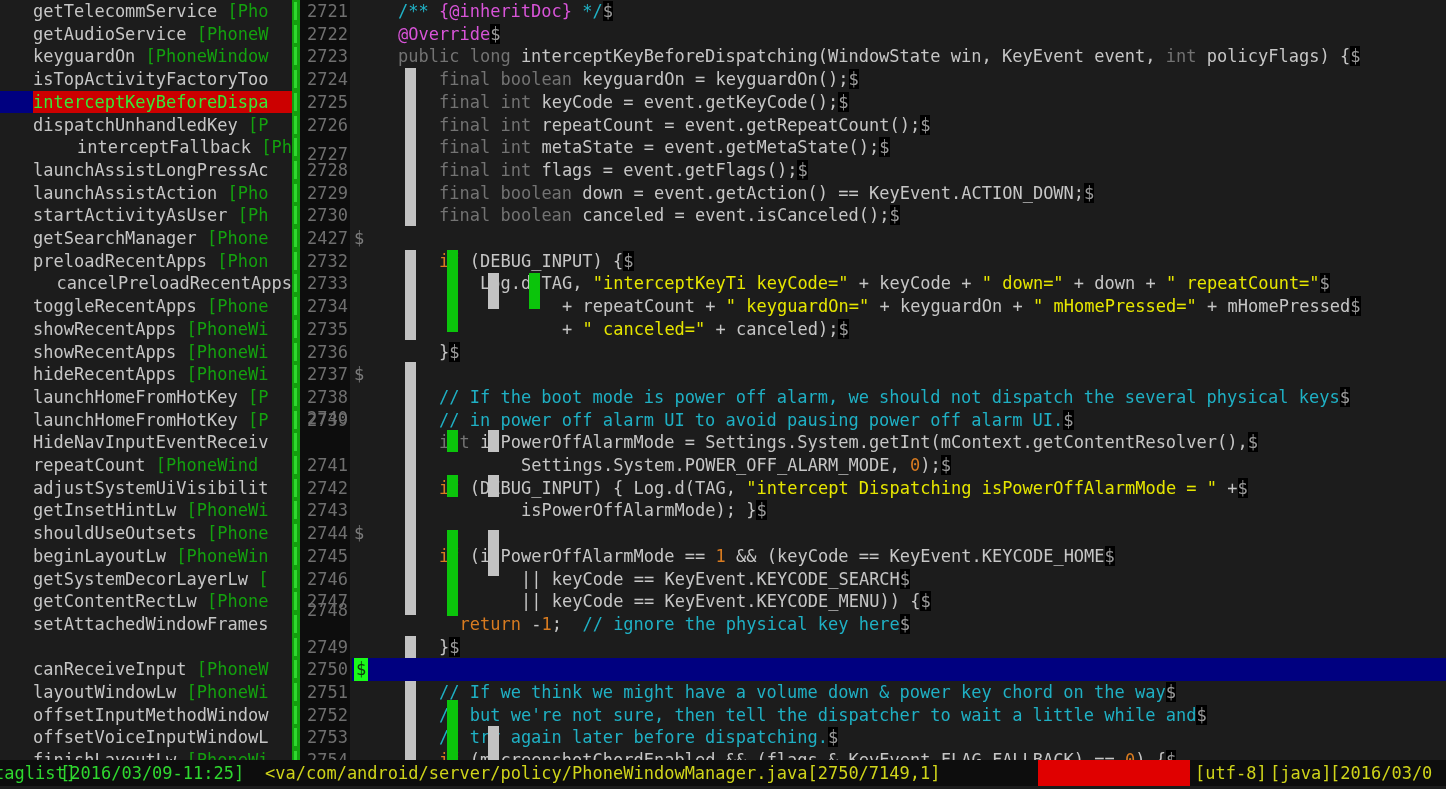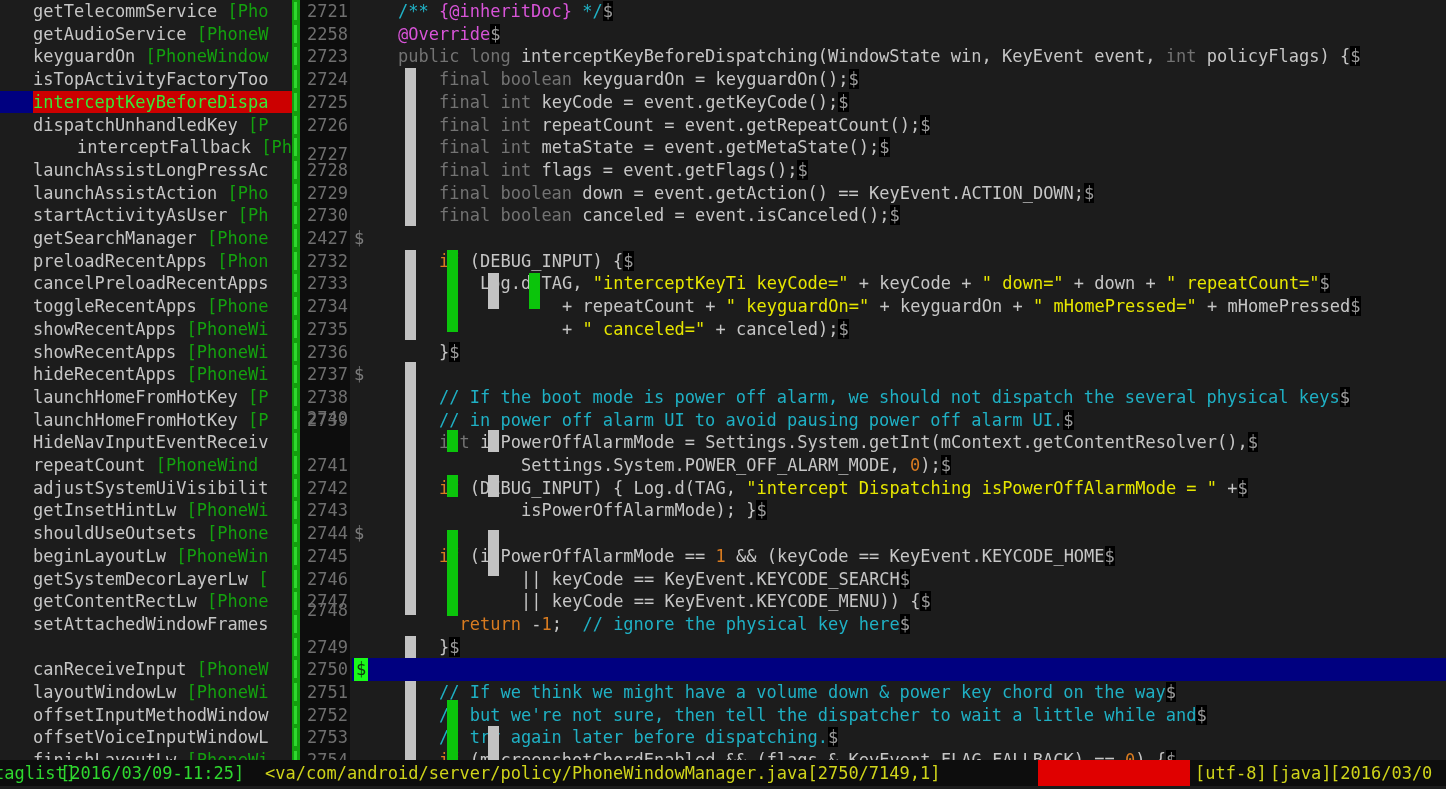--- a/index.html
+++ b/index.html
@@ -81,21 +81,21 @@
       <div class="tag-row" style="top: 68.1px;"><span class="tag-pad"></span><span class="tag-name">isTopActivityFactoryToo</span></div>
       <div class="tag-row tag-sel" style="top: 90.8px;"><span class="tag-pad"></span><span class="tag-name">interceptKeyBeforeDispa</span></div>
       <div class="tag-marker" style="top: 90.8px;"></div>
       <div class="tag-row" style="top: 113.5px;"><span class="tag-pad"></span><span class="tag-name">dispatchUnhandledKey</span><span class="tag-cls"> [P</span></div>
       <div class="tag-row" style="top: 136.2px; margin-left: 44px;"><span class="tag-pad"></span><span class="tag-name">interceptFallback</span><span class="tag-cls"> [Phon</span></div>
       <div class="tag-row" style="top: 158.9px;"><span class="tag-pad"></span><span class="tag-name">launchAssistLongPressAc</span></div>
       <div class="tag-row" style="top: 181.6px;"><span class="tag-pad"></span><span class="tag-name">launchAssistAction</span><span class="tag-cls"> [Pho</span></div>
       <div class="tag-row" style="top: 204.3px;"><span class="tag-pad"></span><span class="tag-name">startActivityAsUser</span><span class="tag-cls"> [Ph</span></div>
       <div class="tag-row" style="top: 227px;"><span class="tag-pad"></span><span class="tag-name">getSearchManager</span><span class="tag-cls"> [Phone</span></div>
       <div class="tag-row" style="top: 249.7px;"><span class="tag-pad"></span><span class="tag-name">preloadRecentApps</span><span class="tag-cls"> [Phon</span></div>
-      <div class="tag-row" style="top: 272.4px;"><span class="tag-pad"></span><span class="tag-name">cancelPreloadRecentApps</span></div>
+      <div class="tag-row" style="top: 272.4px; text-align: right;"><span class="tag-pad"></span><span class="tag-name">cancelPreloadRecentApps</span></div>
       <div class="tag-row" style="top: 295.1px;"><span class="tag-pad"></span><span class="tag-name">toggleRecentApps</span><span class="tag-cls"> [Phone</span></div>
       <div class="tag-row" style="top: 317.8px;"><span class="tag-pad"></span><span class="tag-name">showRecentApps</span><span class="tag-cls"> [PhoneWi</span></div>
       <div class="tag-row" style="top: 340.5px;"><span class="tag-pad"></span><span class="tag-name">showRecentApps</span><span class="tag-cls"> [PhoneWi</span></div>
       <div class="tag-row" style="top: 363.2px;"><span class="tag-pad"></span><span class="tag-name">hideRecentApps</span><span class="tag-cls"> [PhoneWi</span></div>
       <div class="tag-row" style="top: 385.9px;"><span class="tag-pad"></span><span class="tag-name">launchHomeFromHotKey</span><span class="tag-cls"> [P</span></div>
       <div class="tag-row" style="top: 408.6px;"><span class="tag-pad"></span><span class="tag-name">launchHomeFromHotKey</span><span class="tag-cls"> [P</span></div>
       <div class="tag-row" style="top: 431.3px;"><span class="tag-pad"></span><span class="tag-name">HideNavInputEventReceiv</span></div>
       <div class="tag-row" style="top: 454px;"><span class="tag-pad"></span><span class="tag-name">repeatCount</span><span class="tag-cls"> [PhoneWind</span></div>
       <div class="tag-row" style="top: 476.7px;"><span class="tag-pad"></span><span class="tag-name">adjustSystemUiVisibilit</span></div>
       <div class="tag-row" style="top: 499.4px;"><span class="tag-pad"></span><span class="tag-name">getInsetHintLw</span><span class="tag-cls"> [PhoneWi</span></div>
@@ -145,21 +145,21 @@
       <div class="vsplit-tick" style="top: 660.3px;"></div>
       <div class="vsplit-tick" style="top: 683px;"></div>
       <div class="vsplit-tick" style="top: 705.7px;"></div>
       <div class="vsplit-tick" style="top: 728.4px;"></div>
       <div class="vsplit-tick" style="top: 751.1px;"></div>
       <div class="vsplit-tick" style="top: 773.8px;"></div>
     </div>
 
   <div class="numcol" id="numcol">
       <div class="numrow" style="top: 0px;">2721</div>
-      <div class="numrow" style="top: 22.7px;">2258</div>
+      <div class="numrow" style="top: 22.7px;">2722</div>
       <div class="numrow" style="top: 45.4px;">2723</div>
       <div class="numrow" style="top: 68.1px;">2724</div>
       <div class="numrow" style="top: 90.8px;">2725</div>
       <div class="numrow" style="top: 113.5px;">2726</div>
       <div class="numrow" style="top: 143px;">2727</div>
       <div class="numrow" style="top: 158.9px;">2728</div>
       <div class="numrow" style="top: 181.6px;">2729</div>
       <div class="numrow" style="top: 204.3px;">2730</div>
       <div class="numrow" style="top: 227px;">2427</div>
       <div class="numrow" style="top: 249.7px;">2732</div>

